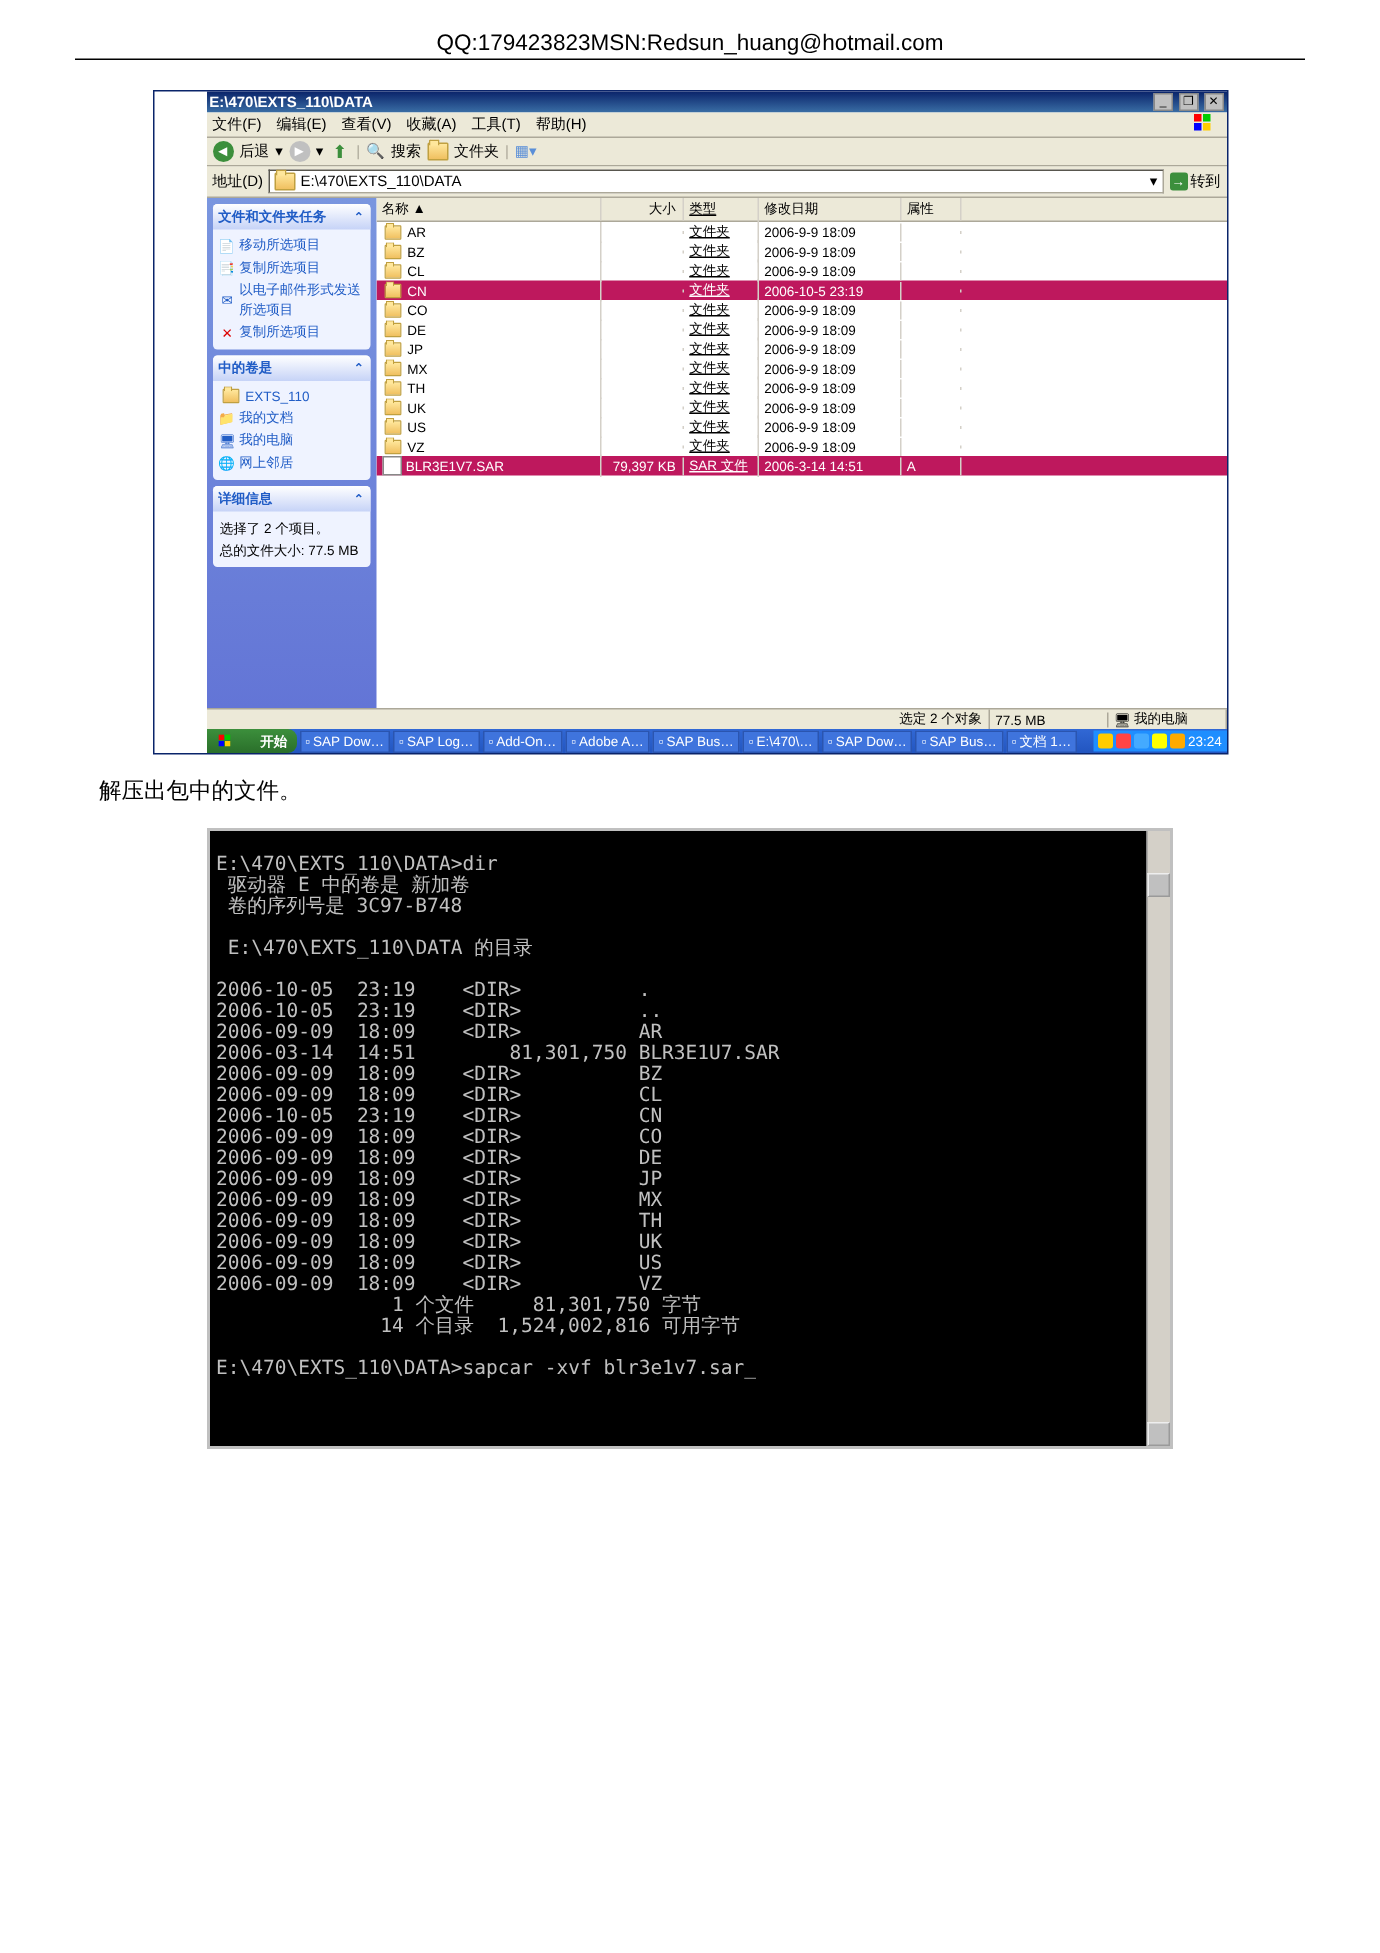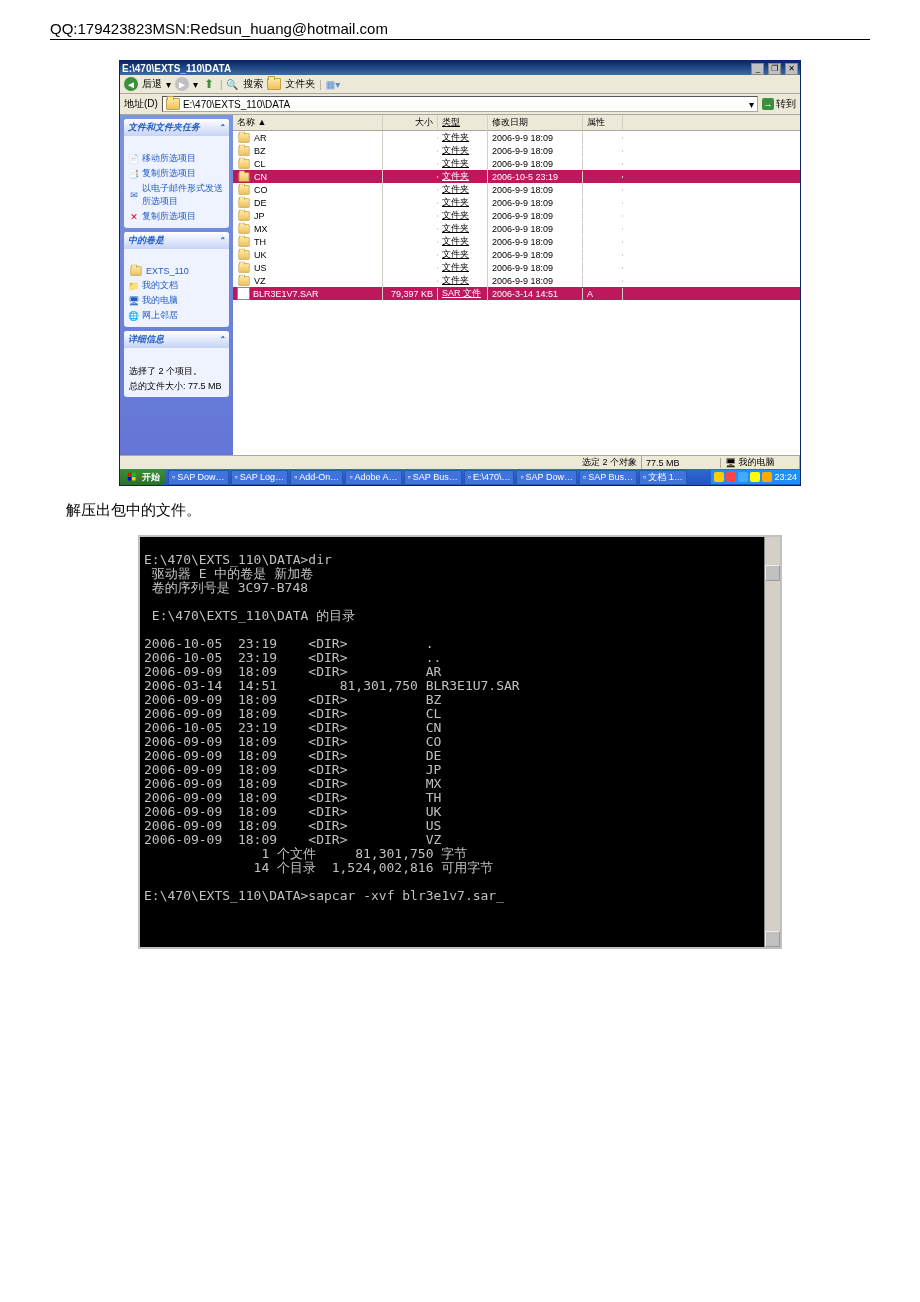--- a/index.html
+++ b/index.html
@@ -4,33 +4,34 @@
 <style>
   body {
     margin: 0;
     padding: 20px 50px;
     font-family: "SimSun", Arial, sans-serif;
     background: #fff;
     width: 820px;
   }
   .page-header {
     display: flex;
-    justify-content: flex-start;
+    justify-content: center;
     border-bottom: 1px solid #000;
     padding-bottom: 2px;
     font-size: 15px;
     margin-bottom: 20px;
   }
   
   .explorer {
     width: 680px;
     margin: 0 auto;
     font-family: "SimSun", Tahoma, sans-serif;
     font-size: 10px;
     border: 1px solid #0a246a;
+    padding-left: 35px;
   }
   .titlebar {
     background: linear-gradient(#0a246a, #3a6ea5);
     color: #fff;
     display: flex;
     justify-content: space-between;
     align-items: center;
     height: 14px;
     padding: 0 2px;
   }
@@ -133,24 +134,23 @@
     display:flex;flex-direction:column;gap:4px;
     overflow:hidden;
   }
   .panel-box {
     background:#eff3ff;color:#215dc6;border-radius:3px;
     padding:4px 5px;
   }
   .panel-title{
     background:linear-gradient(#fff,#c6d3f7);
     color:#215dc6;font-weight:bold;
-    margin:-4px -5px 15px -5px;padding:2px 4px;
+    margin:-4px -5px 3px -5px;padding:2px 4px;
     display:flex;justify-content:space-between;align-items:center;
     border-radius:3px 3px 0 0;
-    font-style:italic;
   }
   .chev{font-size:8px;color:#215dc6;}
   .panel-item{
     display:flex;align-items:center;gap:3px;
     padding:1px 0;color:#215dc6;
   }
   .small-ico{
     width:10px;height:10px;display:inline-flex;
     align-items:center;justify-content:center;font-size:9px;flex-shrink:0;
   }
@@ -184,21 +184,21 @@
   }
   .statusbar div{padding:0 4px;border-right:1px solid #aca899;}
   .status-main{flex:1;text-align:right;}
   .taskbar{
     background:linear-gradient(#3168d5,#2255c0);
     height:16px;display:flex;align-items:center;
     font-size:9px;color:#fff;overflow:hidden;
   }
   .start-btn{
     background:linear-gradient(#3c8f3c,#2a6f2a);
-    padding:1px 6px;height:14px;display:flex;align-items:center;gap:4px;
+    padding:1px 6px;height:14px;display:flex;align-items:center;gap:18px;
     border-radius:0 6px 6px 0;font-weight:bold;justify-content:flex-end;
   }
   .task-btn{
     background:#3f74dd;border:1px solid #2a55b0;
     padding:0 3px;margin-left:2px;height:13px;
     display:flex;align-items:center;gap:2px;
     max-width:55px;overflow:hidden;white-space:nowrap;
   }
   .tray{
     margin-left:auto;background:#1f8eff;padding:0 3px;
@@ -251,20 +251,29 @@
 </div>
 
 <div class="explorer">
   <div class="titlebar">
     <span class="title">E:\470\EXTS_110\DATA</span>
     <span class="winbtns">
       <span>_</span>
       <span>❐</span>
       <span>✕</span>
     </span>
+  </div>
+  <div class="menubar">
+    <span>文件(F)</span>
+    <span>编辑(E)</span>
+    <span>查看(V)</span>
+    <span>收藏(A)</span>
+    <span>工具(T)</span>
+    <span>帮助(H)</span>
+    <span class="logo-cell"><span class="logo-flag"></span></span>
   </div>
   <div class="toolbar">
     <span class="btn-back">◄</span>
     <span>后退</span>
     <span>▾</span>
     <span class="btn-fwd">►</span>
     <span>▾</span>
     <span class="btn-up">⬆</span>
     <span class="tool-sep">|</span>
     <span style="color:#3c8f3c">🔍</span>

